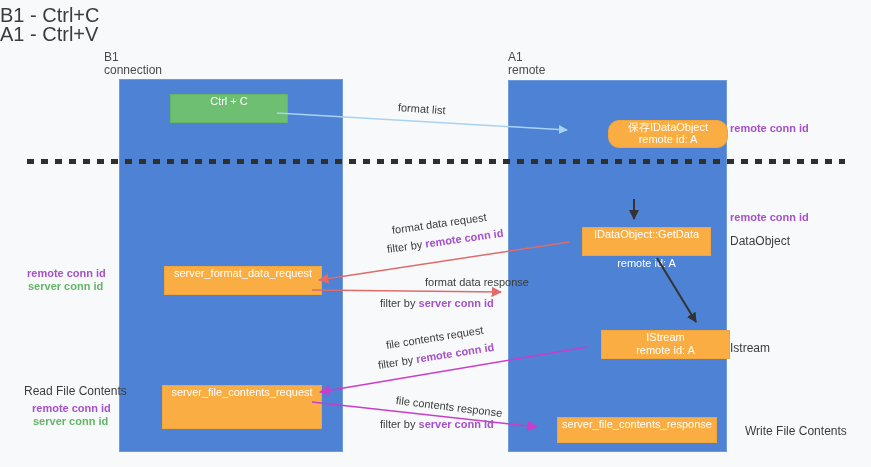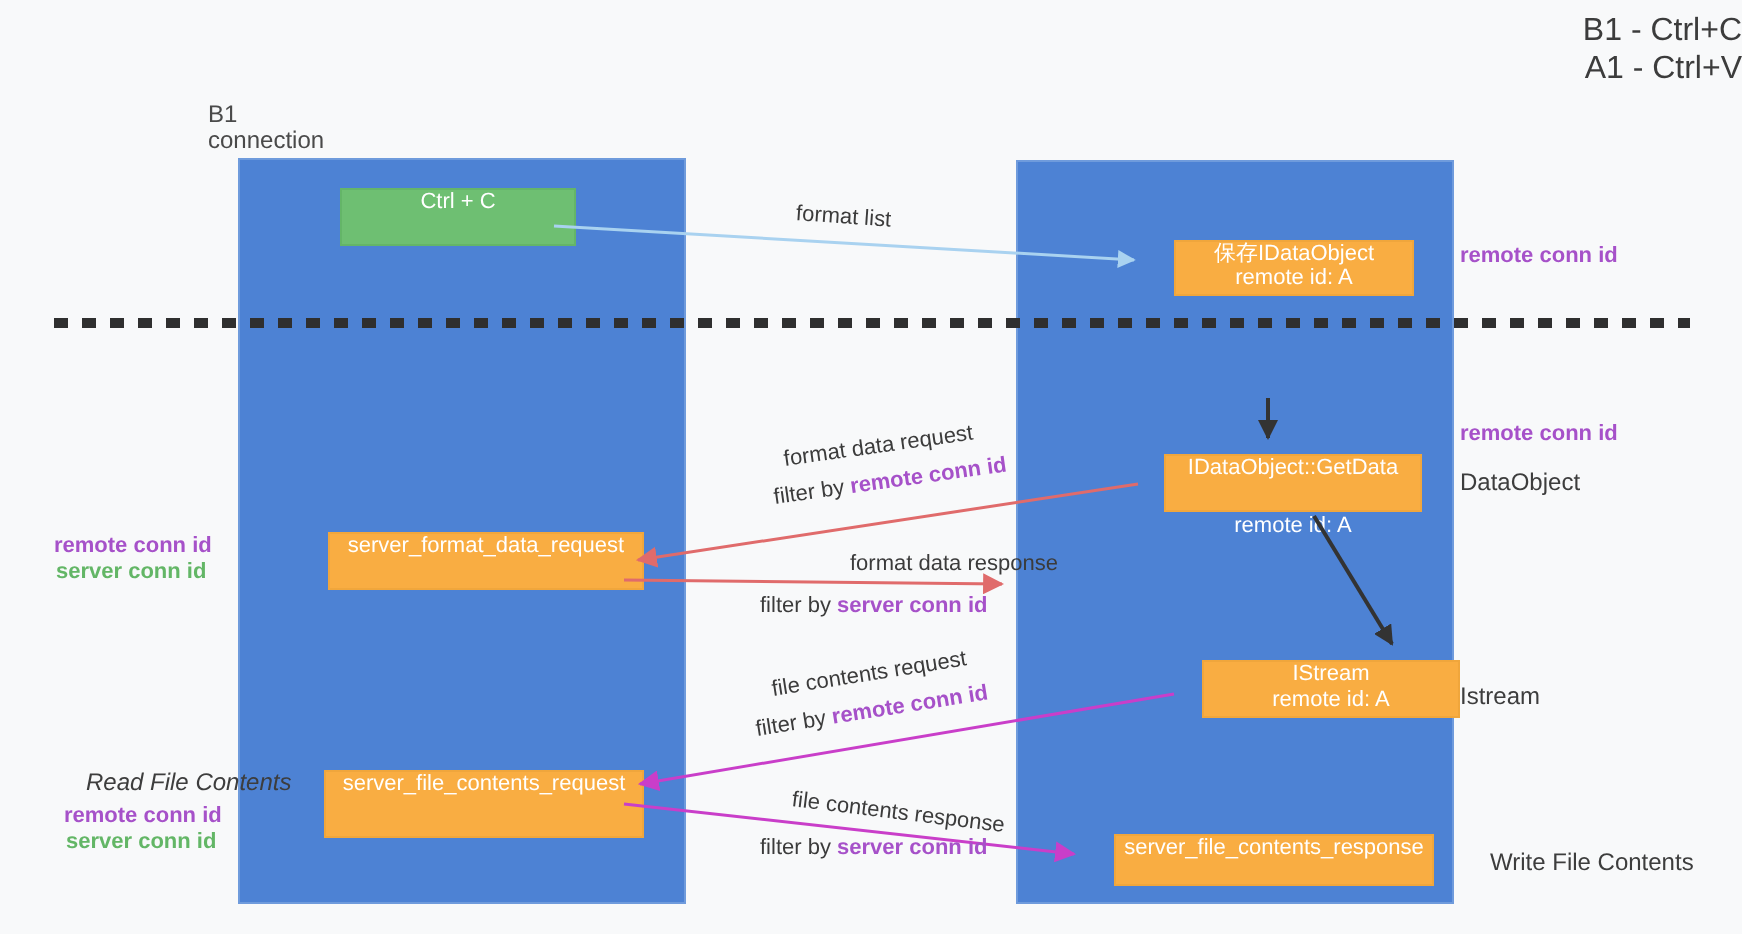--- a/index.html
+++ b/index.html
@@ -1,20 +1,20 @@
 <!DOCTYPE html>
 <html><head>
 <meta charset="utf-8">
 <style>
   html,body{margin:0;padding:0;}
   body{font-family:"Liberation Sans", sans-serif; background:#f8f9fa;}
   .stage{position:relative; width:871px; height:467px; background:#f8f9fa; overflow:hidden;}
 
-  .title{position:absolute; top:6px; left:0; width:100%; text-align:right;
-         font-size:16px; color:#3c3c3c; line-height:19px; z-index:6;}
+  .title{position:absolute; top:6px; left:0; width:100%; text-align:left;
+         font-size:20px; color:#3c3c3c; line-height:19px; z-index:6;}
 
   .lane-header{position:absolute; text-align:left; font-size:12px; color:#4a4a4a;
                line-height:13px; z-index:6;}
   .lane{position:absolute; background:#4d82d4; border:1px solid #6f9bdc; z-index:1;}
 
   .dashline{position:absolute; left:27px; top:159px; width:818px; height:5px; z-index:2;
             background:repeating-linear-gradient(to right,#2f2f2f 0 7px, transparent 7px 14px);}
 
   .node{position:absolute; z-index:4; display:flex; flex-direction:column;
         align-items:center; justify-content:flex-start; color:#ffffff; font-size:11px;
@@ -41,52 +41,56 @@
 
   <div class="title">
     <div>B1 - Ctrl+C</div>
     <div>A1 - Ctrl+V</div>
   </div>
 
   <div class="lane-header" style="left:104px; top:51px; width:222px;">
     <div>B1</div>
     <div>connection</div>
   </div>
+  <div class="lane-header" style="left:508px; top:51px; width:217px;">
+    <div>A1</div>
+    <div>remote</div>
+  </div>
 
   <div class="lane" style="left:119px; top:79px; width:222px; height:371px;"></div>
   <div class="lane" style="left:508px; top:80px; width:217px; height:370px;"></div>
 
   <div class="dashline"></div>
 
   <div class="node green" style="left:158px; top:94px; width:118px; height:29px;">
     <div>Ctrl + C</div>
   </div>
 
-  <div class="node orange" style="left:575px; top:120px; width:120px; height:28px; line-height:12px;">
+  <div class="node orange" style="left:596px; top:120px; width:120px; height:28px; line-height:12px;border-radius:11px;">
     <div>保存IDataObject</div>
     <div>remote id: A</div>
   </div>
 
 
   <div class="node orange" style="left:570px; top:227px; width:129px; height:29px; line-height:13px;gap:16px;">
     <div>IDataObject::GetData</div>
     <div>remote id: A</div>
   </div>
 
   <div class="node orange" style="left:152px; top:266px; width:158px; height:29px;">
     <div>server_format_data_request</div>
   </div>
 
 
   <div class="node orange" style="left:589px; top:330px; width:129px; height:29px; line-height:13px;">
     <div>IStream</div>
     <div>remote id: A</div>
   </div>
 
-  <div class="node orange" style="left:150px; top:385px; width:160px; height:34px;">
+  <div class="node orange" style="left:150px; top:385px; width:160px; height:44px;">
     <div>server_file_contents_request</div>
   </div>
 
   <div class="node orange" style="left:545px; top:417px; width:160px; height:26px;">
     <div>server_file_contents_response</div>
   </div>
 
   <svg class="arrows" width="871" height="467">
     <defs>
       <marker id="m-blue" viewBox="0 0 10 10" refX="9" refY="5" markerWidth="6" markerHeight="6" orient="auto">
@@ -138,17 +142,17 @@
   </div>
 
   <div class="annot purple bold11" style="left:730px; top:122px;">remote conn id</div>
   <div class="annot purple bold11" style="left:730px; top:211px;">remote conn id</div>
   <div class="annot" style="left:730px; top:234px;text-align:center;">DataObject</div>
   <div class="annot" style="left:730px; top:341px;">Istream</div>
   <div class="annot" style="left:745px; top:424px;">Write File Contents</div>
 
   <div class="annot purple bold11" style="left:27px; top:267px;">remote conn id</div>
   <div class="annot greentxt bold11" style="left:28px; top:280px;">server conn id</div>
-  <div class="annot" style="left:43px; top:384px;font-style:italic;">Read File Contents</div>
+  <div class="annot" style="left:24px; top:384px;">Read File Contents</div>
   <div class="annot purple bold11" style="left:32px; top:402px;">remote conn id</div>
   <div class="annot greentxt bold11" style="left:33px; top:415px;">server conn id</div>
 
 </div>
 
 </body></html>

